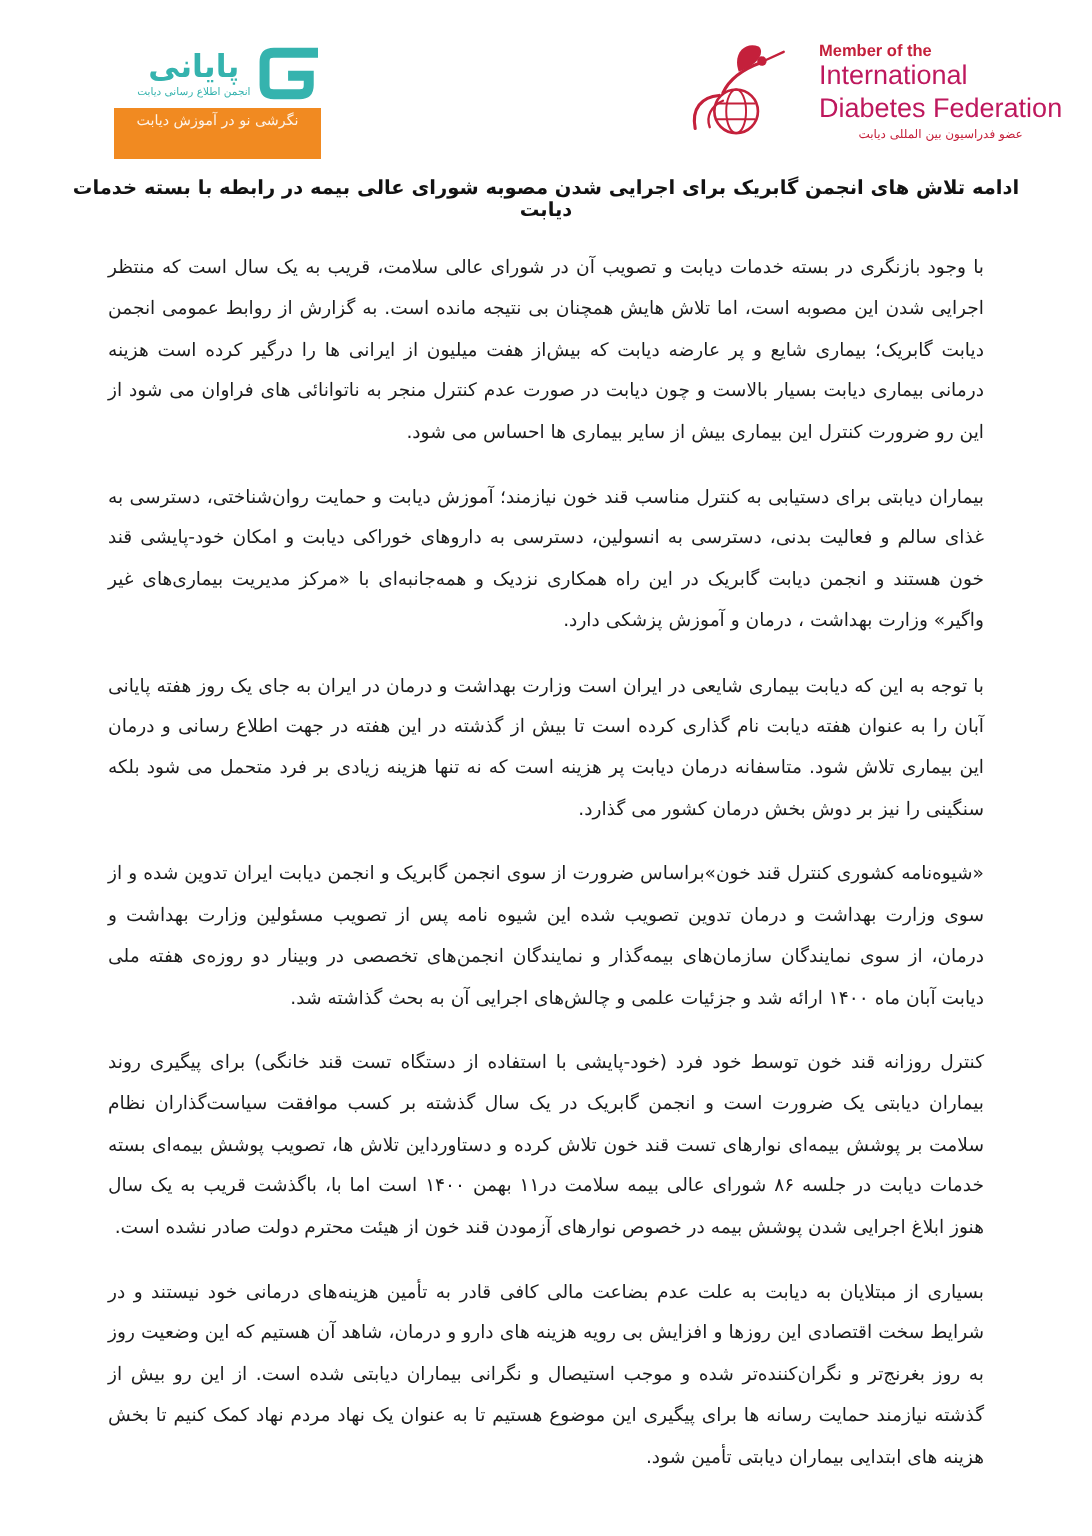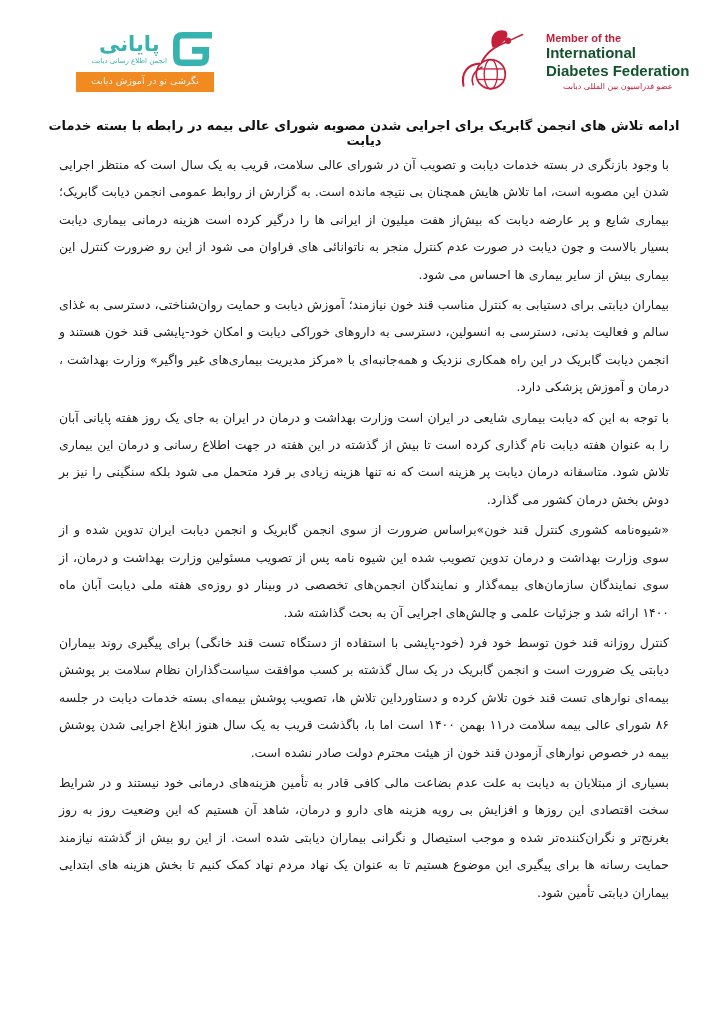--- a/index.html
+++ b/index.html
@@ -11,46 +11,46 @@
 
   
   .gabric-logo { position:absolute; left:76px; top:30px; width:138px; }
   .gabric-top { display:flex; flex-direction:row; align-items:center; justify-content:flex-end; gap:5px; }
   .gabric-textcol { text-align:center; direction:rtl; }
   .gabric-wordmark { color:#35b3ae; font-size:21px; font-weight:bold; line-height:1.05; white-space:nowrap; }
   .gabric-subtitle { color:#35b3ae; font-size:7px; margin-top:2px; white-space:nowrap; letter-spacing:0.5px; }
   .g-mark { width:42px; height:38px; flex:0 0 auto; }
   .gabric-banner {
     margin-top:4px; background:#f18a21; color:#fdf4ea;
-    font-size:9.5px; line-height:18px; height:20px; text-align:center;
+    font-size:9.5px; line-height:18px; height:34px; text-align:center;
     direction:rtl; white-space:nowrap;
   }
 
   
   .idf-logo { position:absolute; left:452px; top:24px; display:flex; align-items:center; }
   .idf-icon { width:74px; height:74px; flex:0 0 auto; }
   .idf-textcol { margin-left:20px; }
   .idf-member { color:#c4203b; font-size:11px; font-weight:600; font-family:"Liberation Sans", sans-serif; }
-  .idf-org { color:#14532d; font-size:15px; font-weight:bold; line-height:1.2; font-family:"Liberation Sans", sans-serif; }
+  .idf-org { color:#be185d; font-size:18px; font-weight:normal; line-height:1.2; font-family:"Liberation Sans", sans-serif; }
   .idf-fa { color:#c4203b; font-size:8px; margin-top:2px; direction:rtl; text-align:center; white-space:nowrap; }
 
   
   .doc-title {
     position:absolute; top:118px; left:30px; right:30px;
     text-align:center; direction:rtl;
     font-weight:bold; font-size:13px; color:#121212;
   }
 
   
   .doc-body {
     position:absolute; top:148px; left:56px; width:616px;
     direction:rtl; text-align:justify;
     font-size:12.4px; line-height:27.4px; color:#1d1d1d;
   }
-  .doc-body p { margin:3px; }
+  .doc-body p { margin:16px; }
 </style>
 </head>
 <body>
 
 <div class="page">
 
   <div class="gabric-logo">
     <div class="gabric-top">
       <div class="gabric-textcol">
         <div class="gabric-wordmark">پایانی</div>

